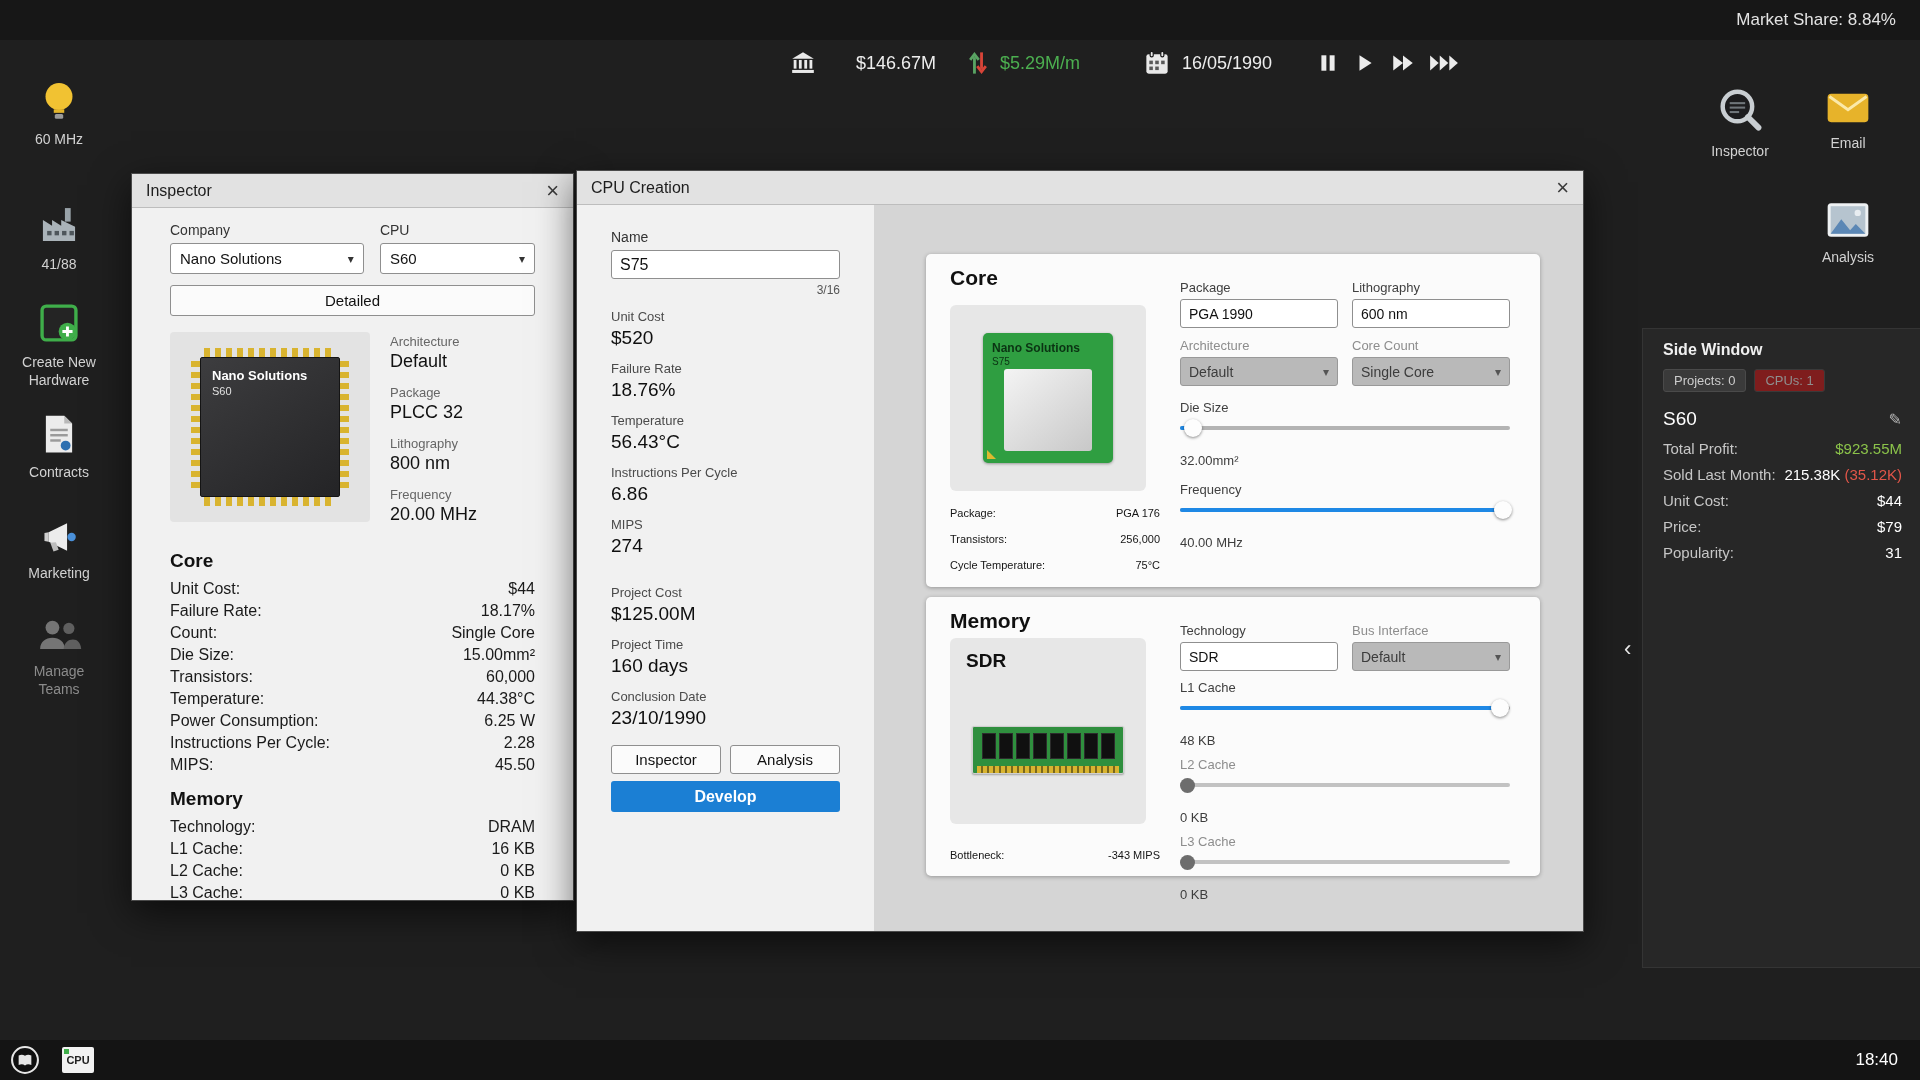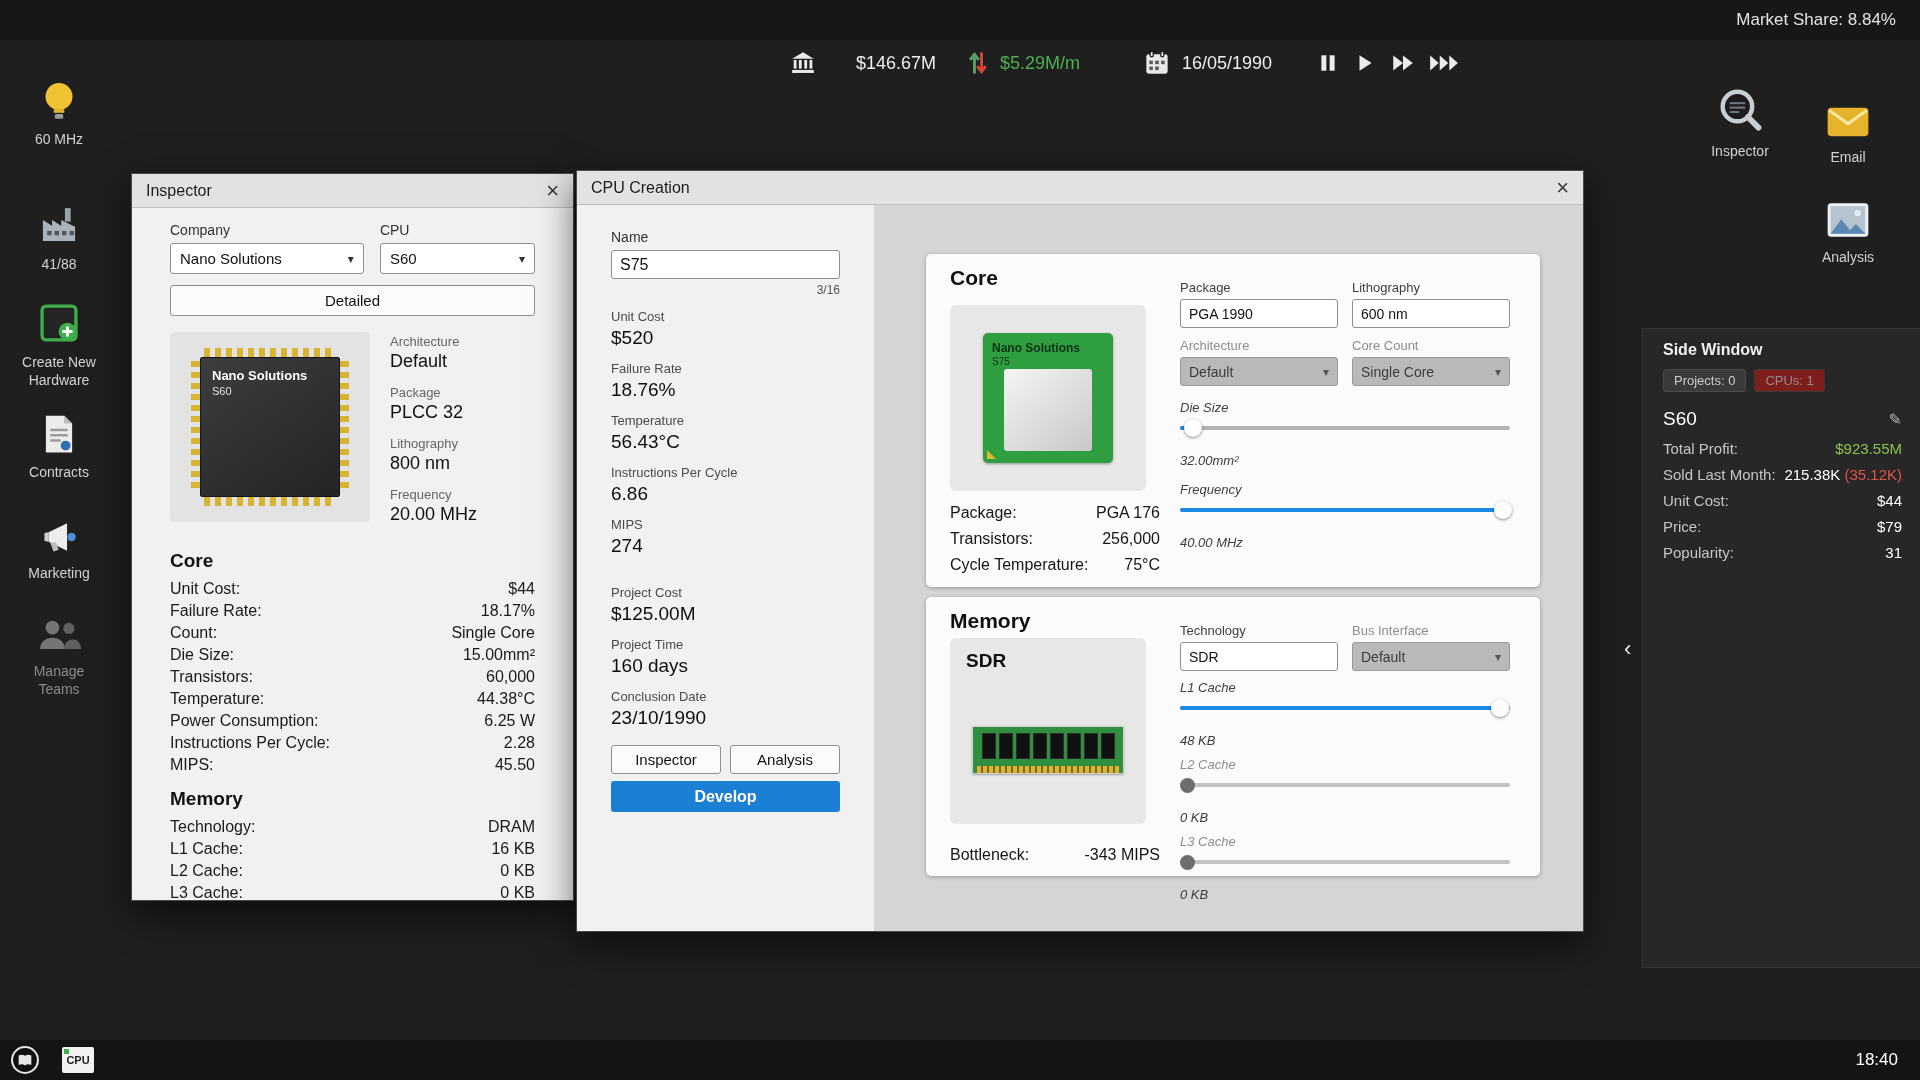--- a/index.html
+++ b/index.html
@@ -122,31 +122,31 @@
     border-radius:5px;box-shadow:0 1px 3px rgba(0,0,0,.35);}
   .gchip .ihs{position:absolute;left:21px;top:36px;width:88px;height:82px;
     background:linear-gradient(140deg,#f4f4f4,#c8c8c8);border-radius:3px;}
   .gchip .brand{position:absolute;left:9px;top:8px;font-size:12px;font-weight:bold;color:#0b3313;}
   .gchip .model{position:absolute;left:9px;top:23px;font-size:10px;color:#0b3313;}
   .gchip .corner{position:absolute;left:4px;bottom:4px;width:9px;height:9px;background:#ddb92f;
     clip-path:polygon(0 0,0 100%,100% 100%);}
   .info-col{position:absolute;left:24px;width:210px;}
   .core .info-col{top:246px;}
   .memory .info-col{top:245px;}
-  .kv14{display:flex;justify-content:space-between;font-size:16px;line-height:26px;color:#151515;gap:16px;}
+  .kv14{display:flex;justify-content:space-between;font-size:11px;line-height:26px;color:#151515;gap:16px;}
   .ctrl-col{position:absolute;left:254px;top:26px;width:330px;}
   .ctrl-row{display:flex;gap:14px;}
   .ctrl{flex:1;}
   .ctrl-label{font-size:13px;color:#3f3f3f;margin-bottom:4px;}
   .ctrl-label.dim{color:#8d8d8d;}
   .dselect{height:29px;background:#b9b9b9;border:1px solid #999;border-radius:3px;display:flex;
     align-items:center;justify-content:space-between;padding:0 8px;font-size:14px;color:#3c3c3c;cursor:default;}
   .dselect .chev{color:#555;}
   .mt10{margin-top:10px;}
-  .slider-group{margin-top:14px;font-style:italic;}
+  .slider-group{margin-top:14px;}
   .memory .slider-group{margin-top:9px;}
   .slider{position:relative;height:18px;margin-top:3px;cursor:pointer;}
   .track{position:absolute;left:0;right:0;top:7px;height:4px;border-radius:2px;background:#b3b3b3;}
   .fill{position:absolute;left:0;top:7px;height:4px;border-radius:2px;background:#1e88e5;}
   .knob{position:absolute;top:0;width:18px;height:18px;margin-left:-9px;border-radius:50%;
     background:#fdfdfd;box-shadow:0 1px 3px rgba(0,0,0,.45);}
   .slider.disabled .track{background:#c2c2c2;}
   .slider.disabled .knob{width:15px;height:15px;top:2px;margin-left:-7px;background:#6d6d6d;box-shadow:none;}
   .slider-value{text-align:left;font-size:13px;color:#3d3d3d;margin-top:16px;}
   .sdr-label{position:absolute;left:16px;top:12px;font-size:19px;font-weight:bold;color:#101010;}
@@ -283,21 +283,21 @@
   <div class="rail-item" style="left:1690px;top:86px;width:100px">
     <svg width="48" height="48" viewBox="0 0 28 28">
       <circle cx="12.5" cy="12" r="8.6" fill="#1c1c1e" stroke="#c9ced2" stroke-width="2.6"></circle>
       <rect x="8" y="9.4" width="9" height="1.2" fill="#6f757a"></rect>
       <rect x="8" y="12" width="9" height="1.2" fill="#6f757a"></rect>
       <rect x="8" y="14.6" width="5.5" height="1.2" fill="#6f757a"></rect>
       <path d="M18.6 18.1l6.2 6.2" stroke="#c9ced2" stroke-width="3.4" stroke-linecap="round"></path>
     </svg>
     <div class="rail-label">Inspector</div>
   </div>
-  <div class="rail-item" style="left:1798px;top:104px;width:100px">
+  <div class="rail-item" style="left:1798px;top:90px;width:100px">
     <svg width="46" height="36" viewBox="0 0 26 20">
       <rect x="1.5" y="2" width="23" height="16" rx="2" fill="#e7b32a"></rect>
       <path d="M2.5 3.5 13 11l10.5-7.5" fill="none" stroke="#fbe9a8" stroke-width="1.6"></path>
     </svg>
     <div class="rail-label">Email</div>
   </div>
   <div class="rail-item" style="left:1798px;top:200px;width:100px">
     <svg width="46" height="40" viewBox="0 0 26 22">
       <rect x="1.5" y="1.5" width="23" height="19" rx="2" fill="#eef1f3"></rect>
       <rect x="3.2" y="3.2" width="19.6" height="15.6" fill="#b6c4cf"></rect>

